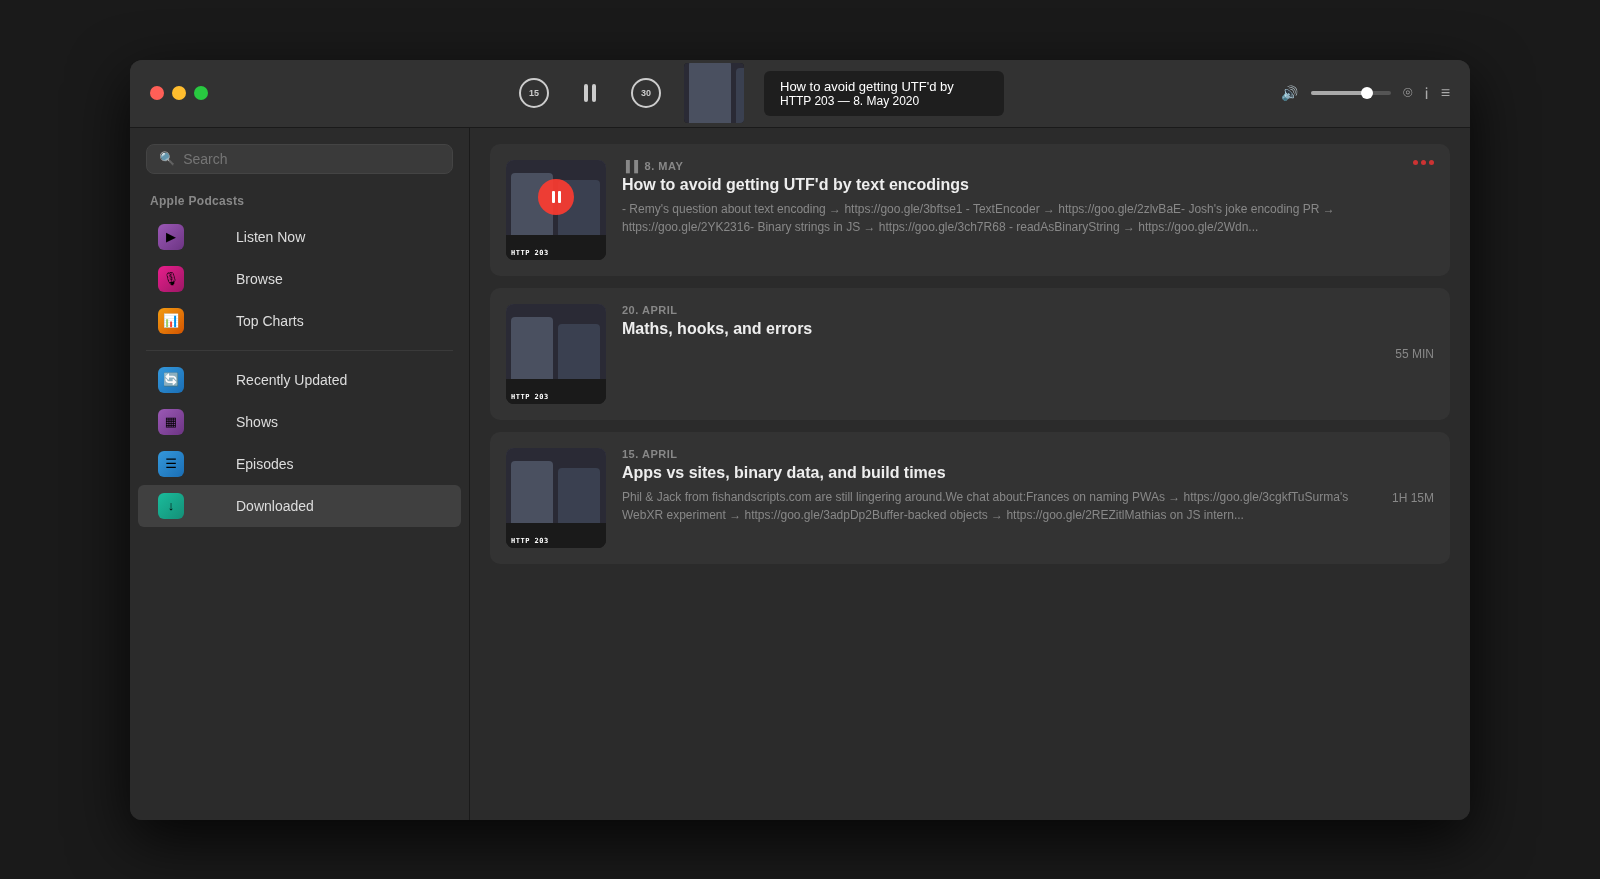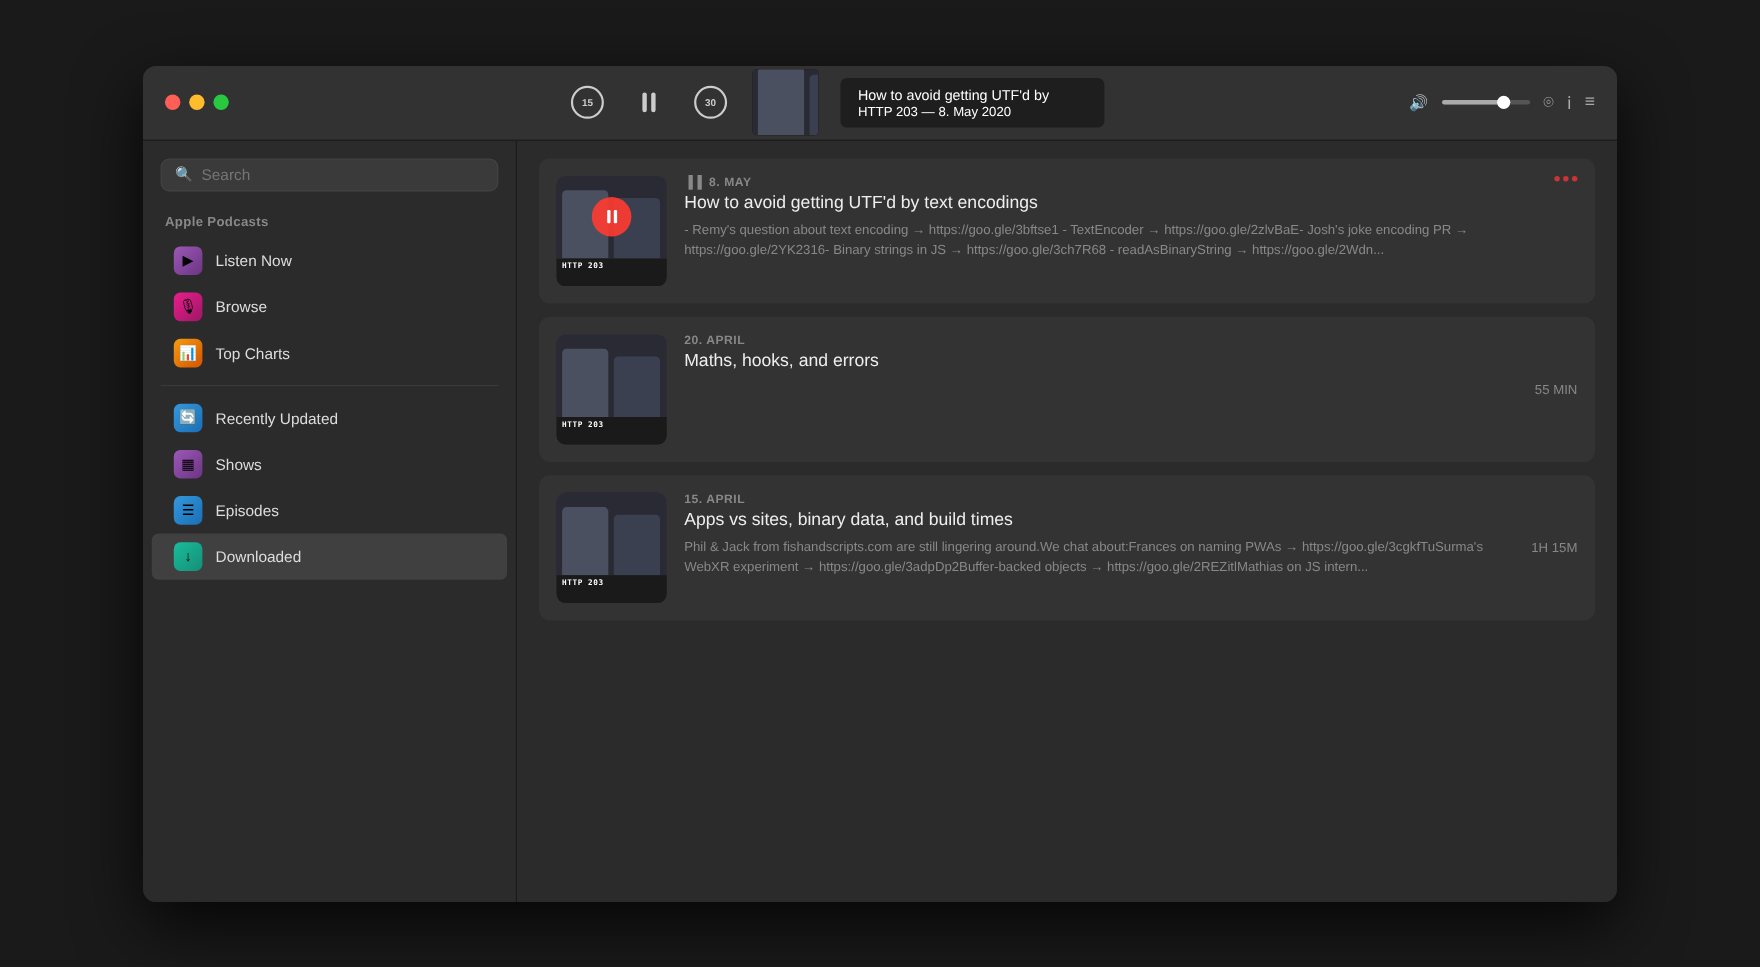--- a/index.html
+++ b/index.html
@@ -244,20 +244,21 @@
       flex-shrink: 0;
     }
     .icon-purple { background: linear-gradient(135deg, #9b59b6, #6c3483); }
     .icon-pink { background: linear-gradient(135deg, #e91e8c, #9b1765); }
     .icon-orange { background: linear-gradient(135deg, #f39c12, #d35400); }
     .icon-blue { background: linear-gradient(135deg, #3498db, #1a6eb5); }
     .icon-teal { background: linear-gradient(135deg, #1abc9c, #148f77); }
     .sidebar-item-label {
       color: #ddd;
       font-size: 14px;
+      margin-left: 40px;
     }
     .sidebar-divider {
       height: 1px;
       background: #3a3a3a;
       margin: 8px 16px;
     }
     
     .episodes-panel {
       flex: 1;
       background: #2b2b2b;
@@ -295,21 +296,21 @@
       justify-content: center;
       overflow: hidden;
     }
     .ep-thumb-footer {
       background: #1a1a1a;
       color: #fff;
       font-size: 7px;
       font-weight: bold;
       padding: 3px 5px;
       display: flex;
-      align-items: flex-start;
+      align-items: flex-end;
       height: 25%;
       letter-spacing: 0.5px;
     }
     .episode-info {
       flex: 1;
       min-width: 0;
     }
     .episode-date {
       color: #888;
       font-size: 11px;
@@ -320,21 +321,21 @@
       align-items: center;
       gap: 6px;
     }
     .bars-icon {
       color: #888;
       font-size: 11px;
     }
     .episode-title {
       color: #eee;
       font-size: 16px;
-      font-weight: 400;
+      font-weight: 700;
       margin-bottom: 6px;
     }
     .episode-desc {
       color: #888;
       font-size: 12px;
       line-height: 1.5;
       display: -webkit-box;
       -webkit-line-clamp: 3;
       -webkit-box-orient: vertical;
       overflow: hidden;

